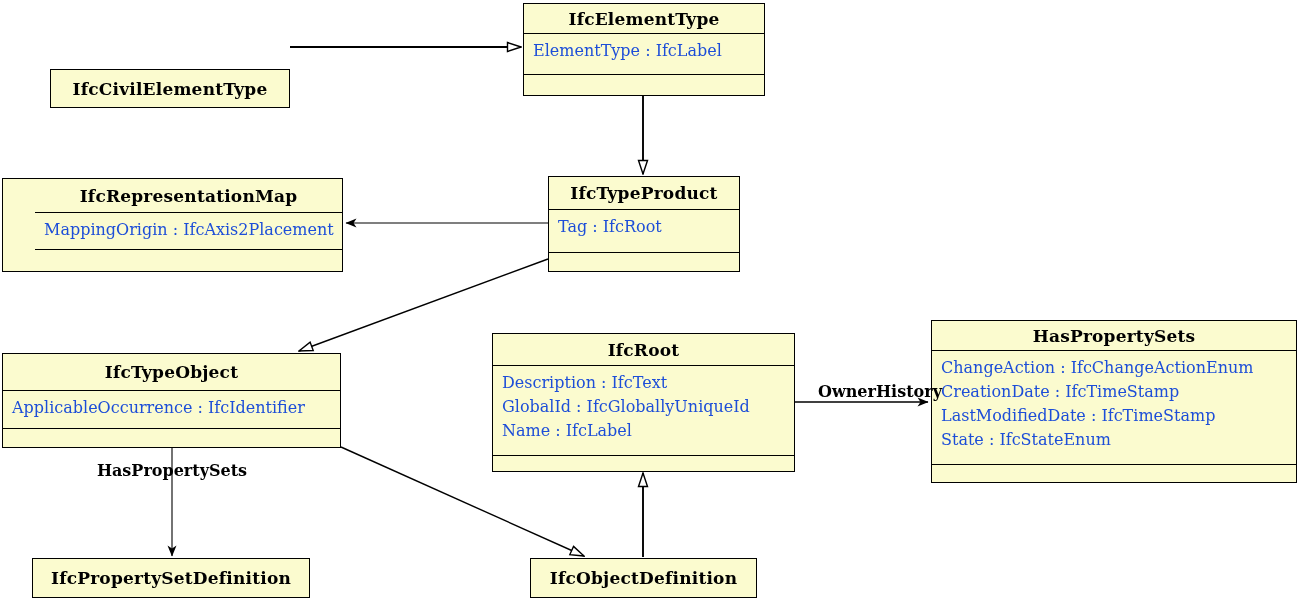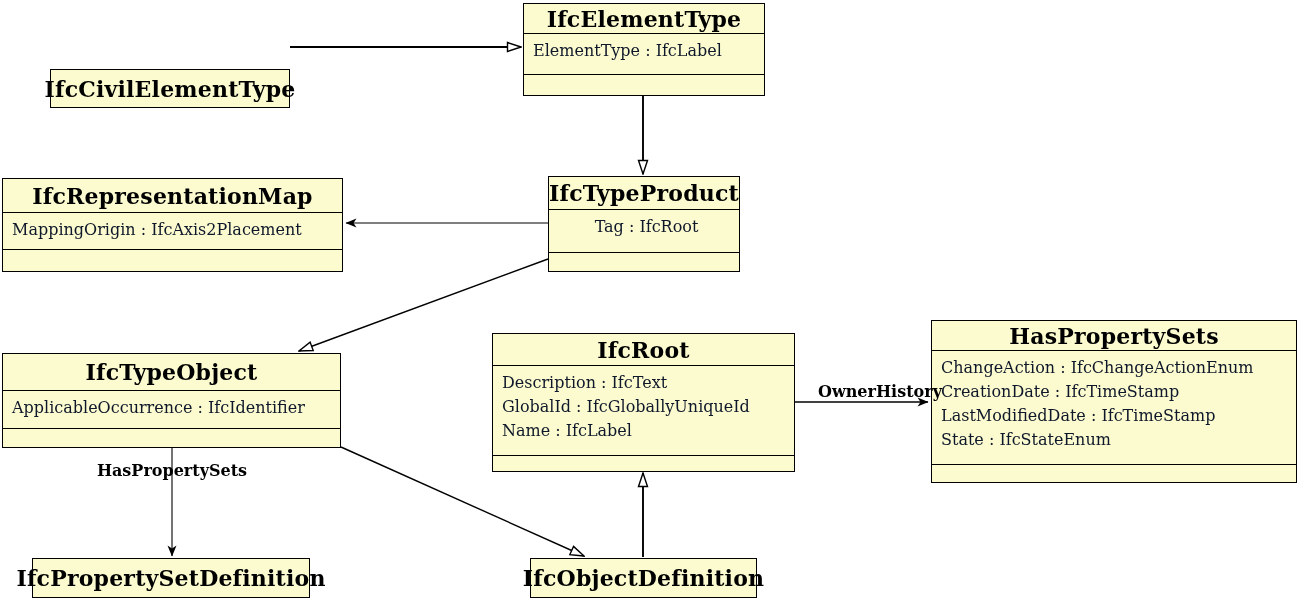--- a/index.html
+++ b/index.html
@@ -9,29 +9,29 @@
   }
   .edges{position:absolute;left:0;top:0;width:1301px;height:600px;pointer-events:none;}
   .cls{
     position:absolute;box-sizing:border-box;
     background:var(--box-fill,#FBFBCF);
     border:1.9px solid var(--box-border,#000);
     display:flex;flex-direction:column;
   }
   .cls.thin{border-width:1.2px;}
   .cls-title{
-    font-weight:bold;font-size:22px;color:#000;
+    font-weight:bold;font-size:17px;color:#000;
     display:flex;align-items:center;justify-content:center;
     border-bottom:1.9px solid var(--box-border,#000);
     white-space:nowrap;letter-spacing:.2px;
   }
   .cls.thin .cls-title{border-bottom-width:1.2px;}
   .cls.solo .cls-title{border-bottom:none;flex:1;}
   .cls-attrs{
-    flex:1;font-size:16px;color:#0f172a;line-height:24px;
+    flex:1;font-size:16px;color:#1d4ed8;line-height:24px;
     padding:5px 4px 0 9px;white-space:nowrap;
     border-bottom:1.9px solid var(--box-border,#000);
   }
   .cls.thin .cls-attrs{border-bottom-width:1.2px;}
   .cls-footer{background:var(--box-fill,#FBFBCF);}
   .edge-label{
     position:absolute;font-weight:bold;font-size:16px;color:#000;
     text-align:center;white-space:nowrap;
   }
 </style>
@@ -64,29 +64,29 @@
   </div>
 
   <div class="cls" style="left:523px;top:3px;width:242px;height:93px;">
     <div class="cls-title" style="height:29px;">IfcElementType</div>
     <div class="cls-attrs">
       <div>ElementType : IfcLabel</div>
     </div>
     <div class="cls-footer" style="height:20px;"></div>
   </div>
 
-  <div class="cls thin" style="left:2px;top:178px;width:341px;height:94px;">
+  <div class="cls thin" style="left:2px;top:178px;width:341px;height:94px;padding-left:32px;">
     <div class="cls-title" style="height:33px;">IfcRepresentationMap</div>
     <div class="cls-attrs">
       <div>MappingOrigin : IfcAxis2Placement</div>
     </div>
     <div class="cls-footer" style="height:21px;"></div>
   </div>
 
-  <div class="cls" style="left:548px;top:176px;width:192px;height:96px;text-align:center;">
+  <div class="cls" style="left:548px;top:176px;width:192px;height:96px;">
     <div class="cls-title" style="height:32px;">IfcTypeProduct</div>
     <div class="cls-attrs">
       <div>Tag : IfcRoot</div>
     </div>
     <div class="cls-footer" style="height:18px;"></div>
   </div>
 
   <div class="cls" style="left:492px;top:333px;width:303px;height:139px;">
     <div class="cls-title" style="height:31px;">IfcRoot</div>
     <div class="cls-attrs">

